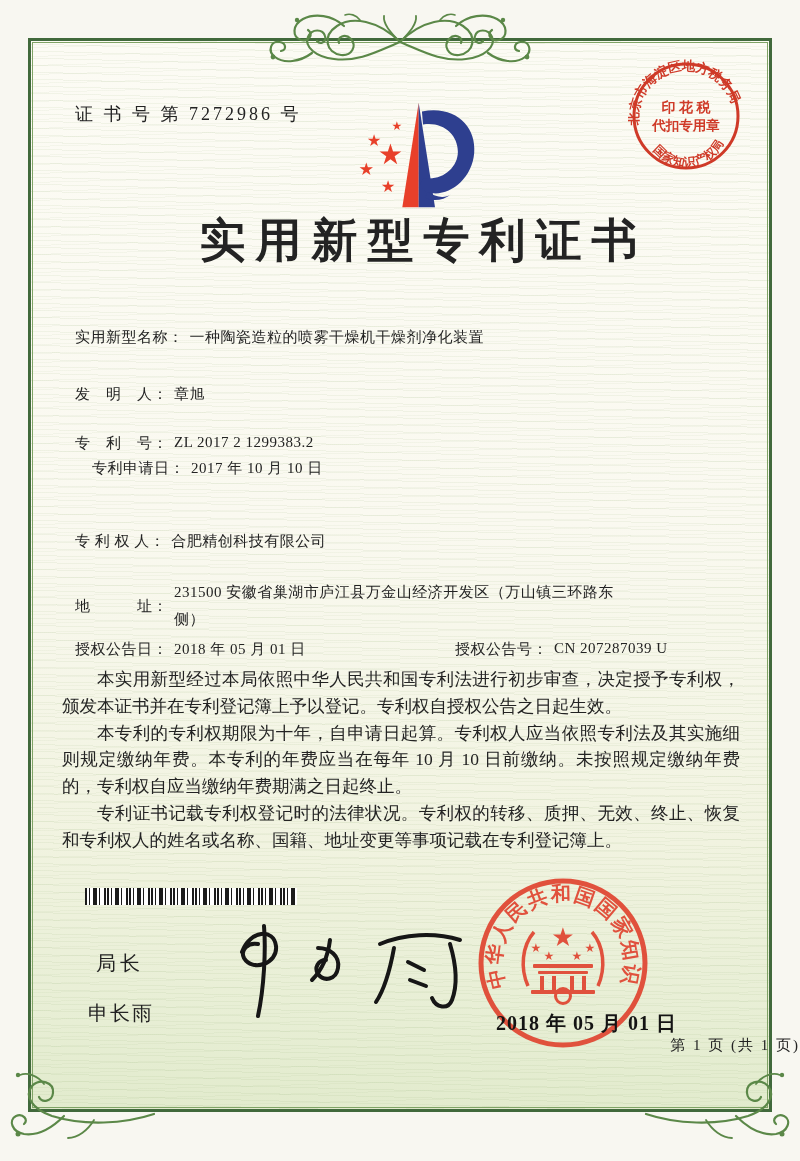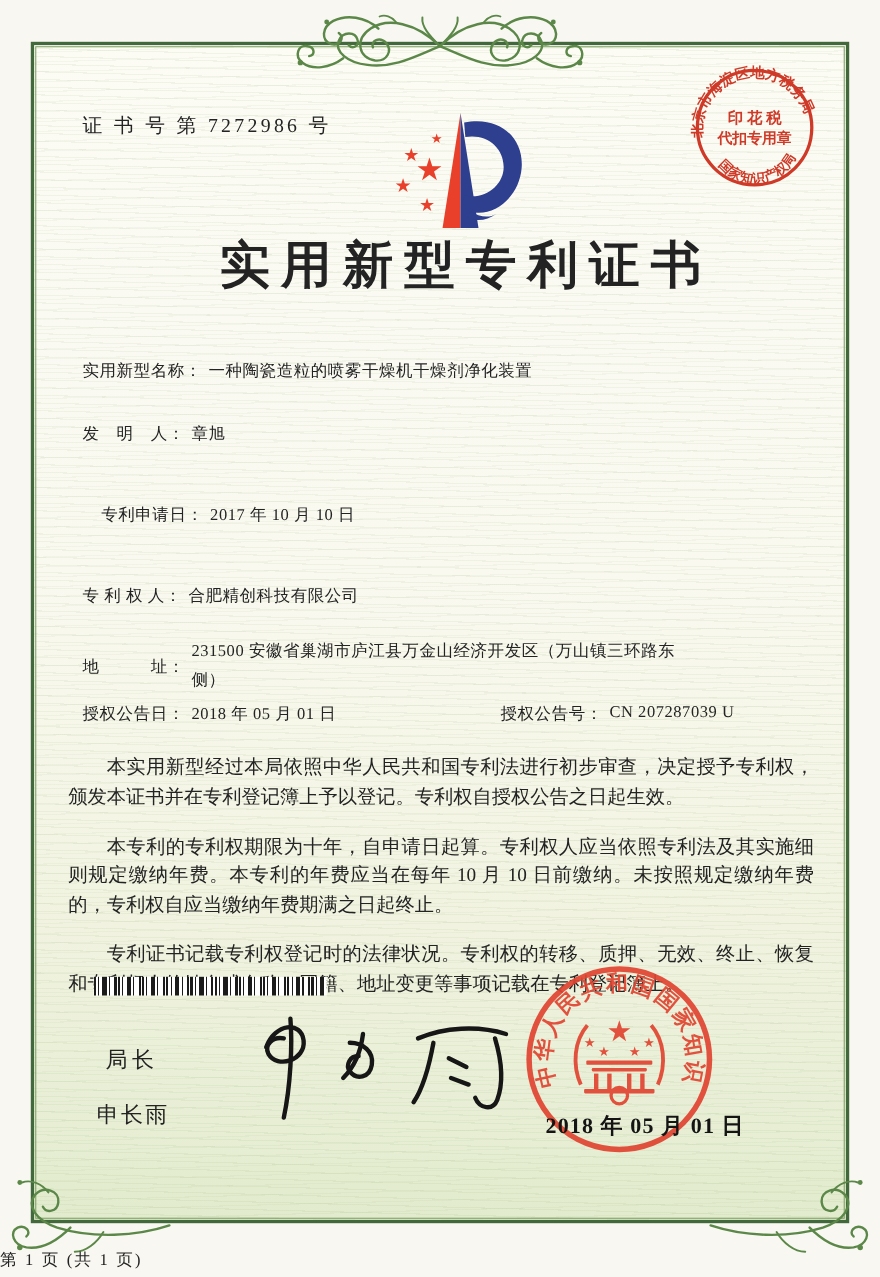--- a/index.html
+++ b/index.html
@@ -23,33 +23,33 @@
   .abs { position:absolute; }
   .cert-no { left:75px; top:86px; font-size:18px; letter-spacing:3px;margin-top:16px; }
   .title { left:0; top:210px; width:800px; text-align:center;
            font-size:46px; font-weight:bold; letter-spacing:10px;padding-left:47px; }
   .field { font-size:15px; letter-spacing:0.5px; display:flex; }
   .field .lab { white-space:nowrap; }
   .field .val { margin-left:6px; }
   .addr-val { max-width:462px; line-height:27px; }
   .paragraphs { left:62px; top:666px; width:678px; font-size:17.5px;
                 line-height:26.8px; text-align:justify; }
-  .paragraphs p { text-indent:2em;margin-top:18px; }
+  .paragraphs p { text-indent:2em; }
   .barcode {
     left:85px; top:888px; width:212px; height:17px;
     background:repeating-linear-gradient(90deg,
       #1b1b1b 0 2px, #fff 2px 4px, #1b1b1b 4px 5px, #fff 5px 8px,
       #1b1b1b 8px 12px, #fff 12px 14px, #1b1b1b 14px 15px, #fff 15px 19px,
       #1b1b1b 19px 21px, #fff 21px 22px);
   }
   .sign-title { left:96px; top:950px; font-size:20px; letter-spacing:4px; font-family:"Liberation Sans","DejaVu Sans",sans-serif; }
   .sign-name  { left:88px; top:1000px; font-size:20px; letter-spacing:2px; font-family:"Liberation Sans","DejaVu Sans",sans-serif; }
   .seal-date { left:496px; top:1010px; font-size:20px; font-weight:bold;
                letter-spacing:1px; color:#141414; z-index:6; }
-  .footer { left:0; top:1136px; width:800px; text-align:left; font-size:15px; letter-spacing:2px; }
+  .footer { left:0; top:1036px; width:800px; text-align:right; font-size:15px; letter-spacing:2px; }
   svg text { font-family:"Liberation Serif","DejaVu Serif",serif; }
 </style>
 </head>
 <body>
 
 <div class="page">
 
   <div class="frame">
     <div class="frame-inner"></div>
   </div>
@@ -123,20 +123,24 @@
 
   <div class="abs title">实用新型专利证书</div>
 
   <div class="abs field" style="left:75px; top:328px;">
     <span class="lab">实用新型名称：</span>
     <span class="val">一种陶瓷造粒的喷雾干燥机干燥剂净化装置</span>
   </div>
   <div class="abs field" style="left:75px; top:385px;">
     <span class="lab">发　明　人：</span>
     <span class="val">章旭</span>
+  </div>
+  <div class="abs field" style="left:75px; top:434px;">
+    <span class="lab">专　利　号：</span>
+    <span class="val">ZL 2017 2 1299383.2</span>
   </div>
   <div class="abs field" style="left:75px; top:459px;margin-left:17px;">
     <span class="lab">专利申请日：</span>
     <span class="val">2017 年 10 月 10 日</span>
   </div>
   <div class="abs field" style="left:75px; top:532px;">
     <span class="lab">专 利 权 人：</span>
     <span class="val">合肥精创科技有限公司</span>
   </div>
   <div class="abs field" style="left:75px; top:579px;align-items:center;">

